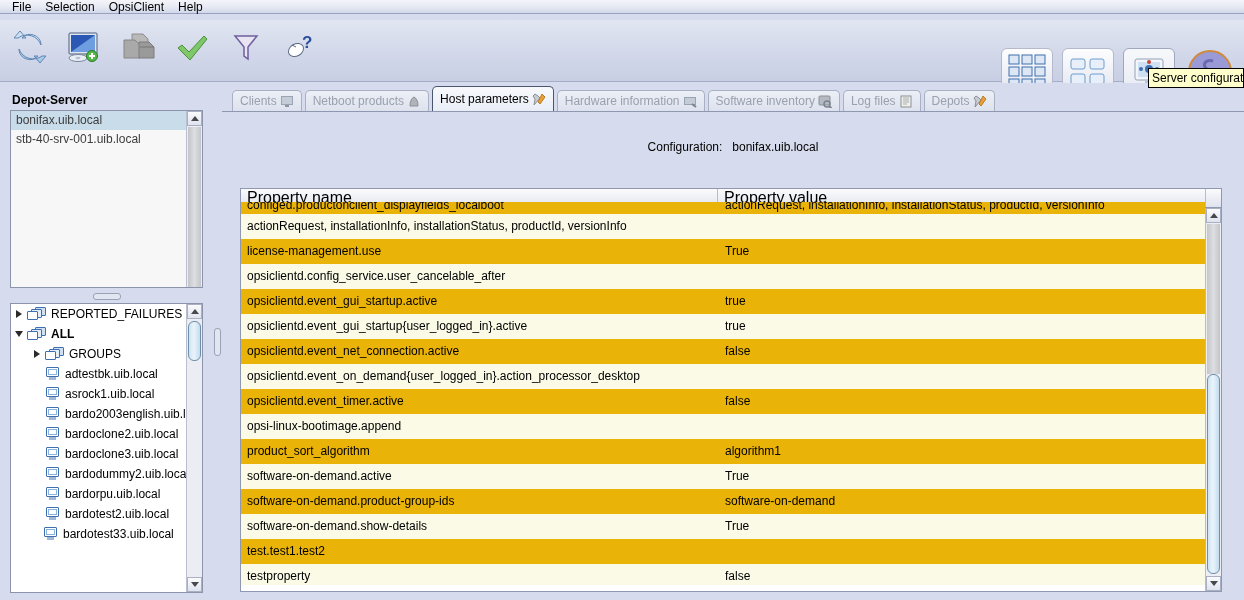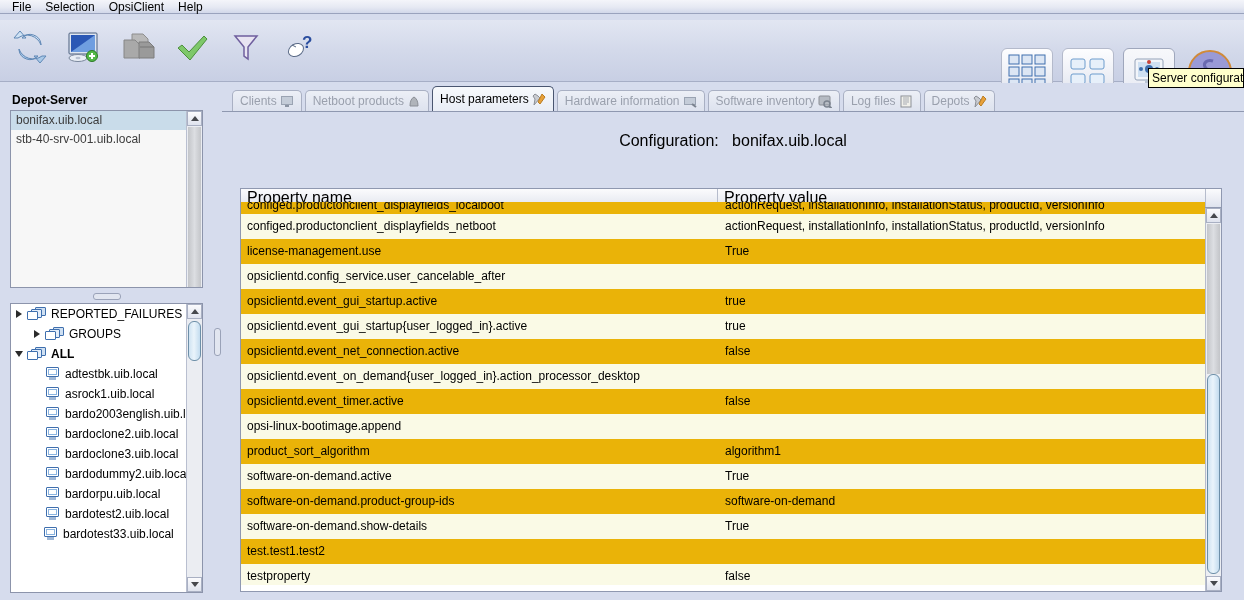--- a/index.html
+++ b/index.html
@@ -311,24 +311,24 @@
   .content {
     position: absolute;
     left: 0; top: 28px;
     width: 1022px; height: 489px;
     background: #d6dced;
     border-top: 1px solid #8f98b0;
     box-sizing: border-box;
   }
   .conf-label {
     position: absolute;
-    left: 0; top: 20px;
+    left: 0; top: 28px;
     width: 1022px;
     text-align: center;
-    font-size: 16px;
+    font-size: 12px;
     color: #000;
   }
 
   .table-wrap {
     position: absolute;
     left: 18px; top: 76px;
     width: 982px; height: 404px;
     border: 1px solid #8f98b0;
     background: #ffffff;
     box-sizing: border-box;
@@ -526,41 +526,41 @@
             <span class="tw">
               <span class="tri-right"></span>
             </span>
             <span class="ico-group">
               <i class="a"></i>
               <i class="b"></i>
               <i class="c"></i>
             </span>
             <span class="tree-label">REPORTED_FAILURES</span>
           </div>
-          <div class="tree-row" style="padding-left: 18px;">
+          <div class="tree-row" style="padding-left: 0px;">
             <span class="tw">
-              <span class="tri-right"></span>
+              <span class="tri-dn"></span>
             </span>
             <span class="ico-group">
               <i class="a"></i>
               <i class="b"></i>
               <i class="c"></i>
             </span>
-            <span class="tree-label">GROUPS</span>
-          </div>
-          <div class="tree-row" style="padding-left: 0px;">
+            <span class="tree-label bold">ALL</span>
+          </div>
+          <div class="tree-row" style="padding-left: 18px;">
             <span class="tw">
-              <span class="tri-dn"></span>
+              <span class="tri-right"></span>
             </span>
             <span class="ico-group">
               <i class="a"></i>
               <i class="b"></i>
               <i class="c"></i>
             </span>
-            <span class="tree-label bold">ALL</span>
+            <span class="tree-label">GROUPS</span>
           </div>
           <div class="tree-row" style="padding-left: 18px;">
             <span class="tw"></span>
             <span class="ico-mon">
               <span class="scr"></span>
               <span class="base"></span>
             </span>
             <span class="tree-label">adtestbk.uib.local</span>
           </div>
           <div class="tree-row" style="padding-left: 18px;">
@@ -716,21 +716,20 @@
           <div class="th c1">Property name</div>
           <div class="th c2">Property value</div>
           <div class="th c3"></div>
         </div>
         <div class="tbody" id="tbody" style="top: 13px;">
             <div class="trow" style="height: 12px;">
               <div class="td c1" style="line-height: 7px;">configed.productonclient_displayfields_localboot</div>
               <div class="td c2" style="line-height: 7px;">actionRequest, installationInfo, installationStatus, productId, versionInfo</div>
             </div>
             <div class="trow alt">
-              <div class="td c1">configed.productonclient_displayfields_netboot</div>
               <div class="td c2">actionRequest, installationInfo, installationStatus, productId, versionInfo</div>
             </div>
             <div class="trow">
               <div class="td c1">license-management.use</div>
               <div class="td c2">True</div>
             </div>
             <div class="trow alt">
               <div class="td c1">opsiclientd.config_service.user_cancelable_after</div>
               <div class="td c2"></div>
             </div>

